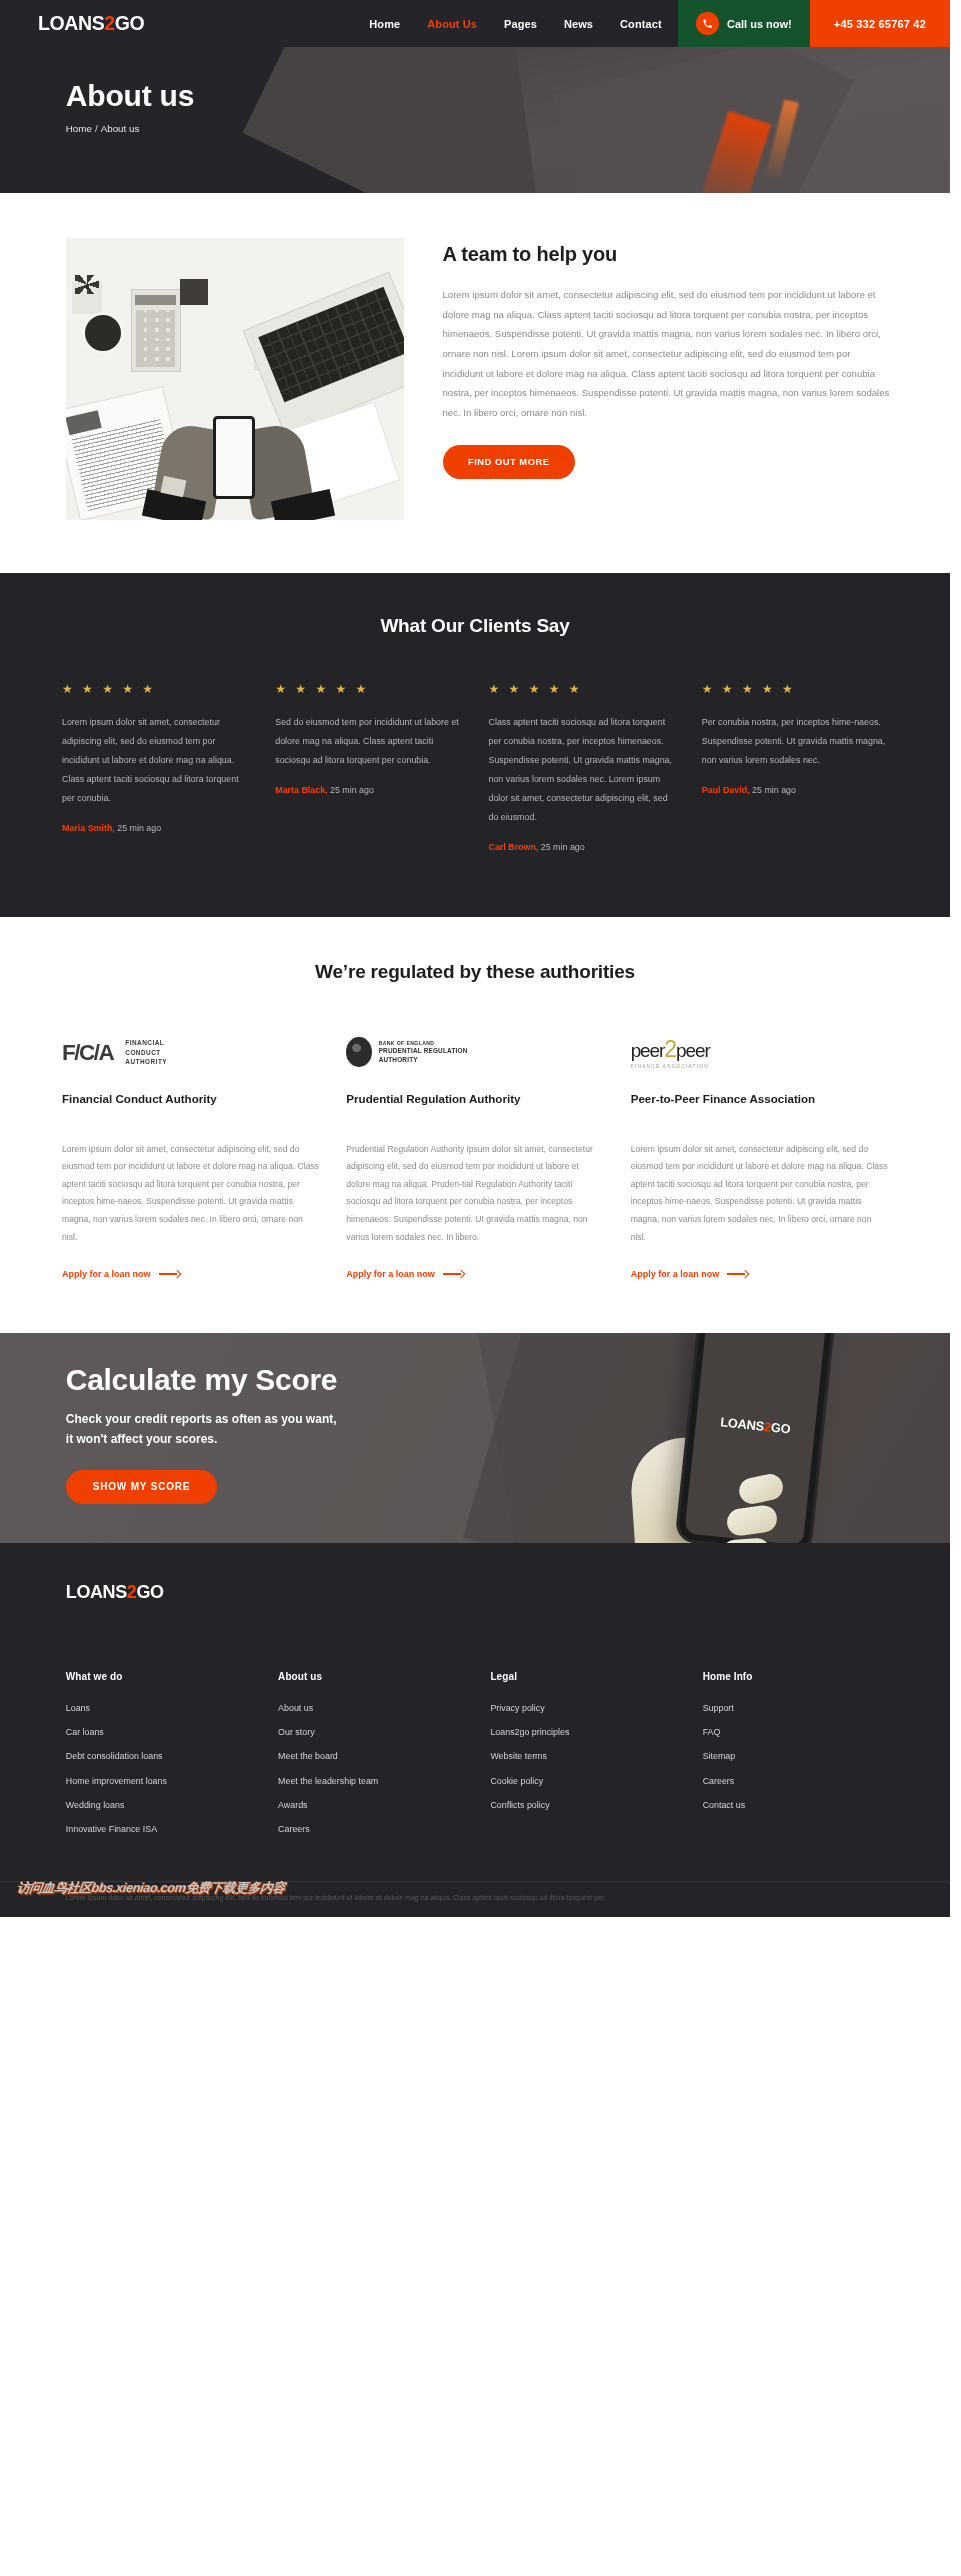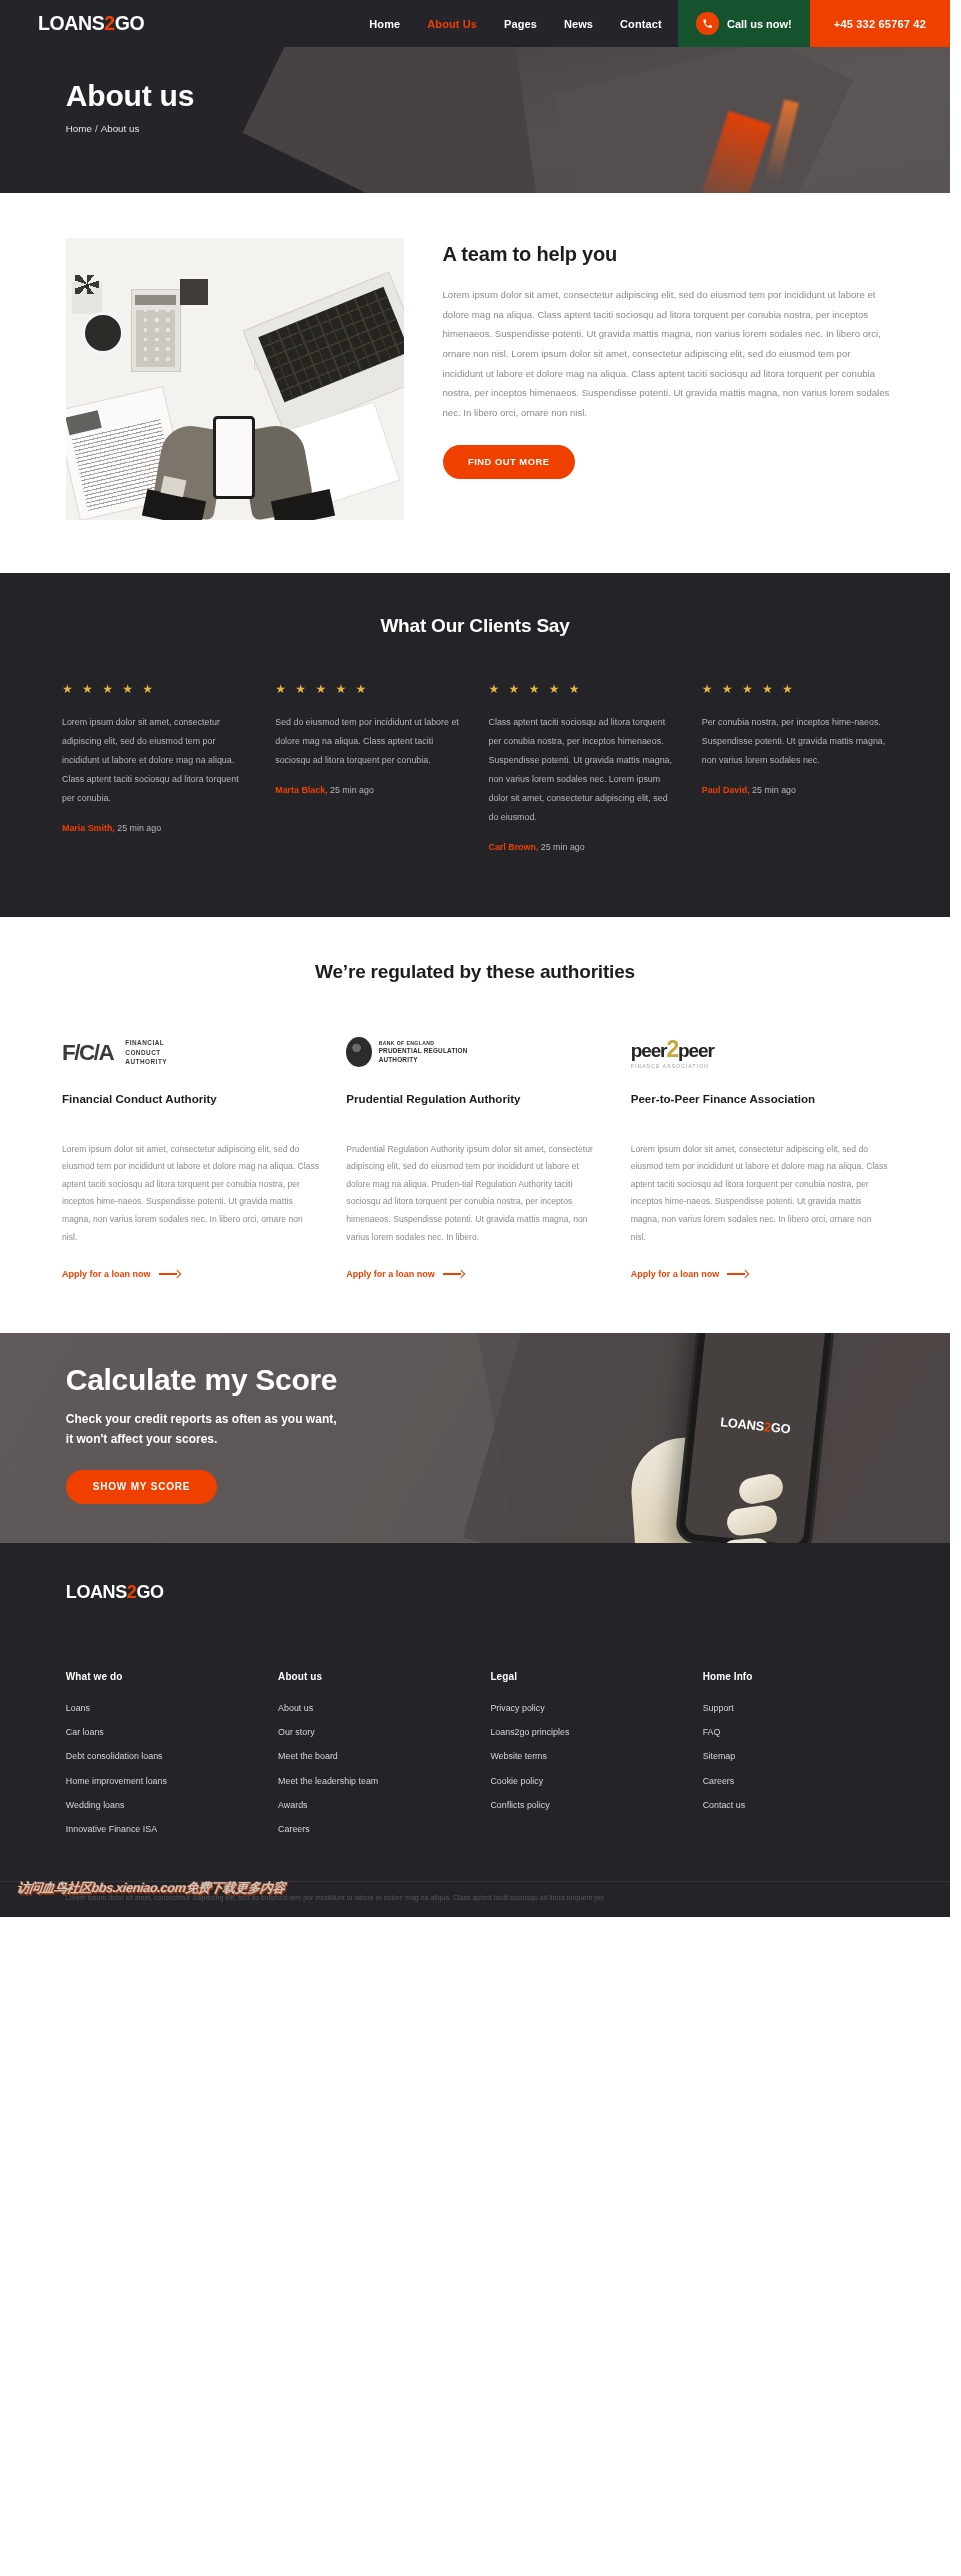--- a/index.html
+++ b/index.html
@@ -252,21 +252,21 @@
   .boe-seal {
     width:25.5px; height:30px; border-radius:50%;
     background:radial-gradient(circle at 40% 35%, #6a6a6a 0 18%, #2c2c2c 19% 100%);
     border:1.5px solid #2c2c2c;
   }
   .boe-words { line-height:1.4; }
   .boe-words .sm { font-size:5.1px; font-weight:bold; color:#2c2c2c; letter-spacing:0.4px;}
   .boe-words .bg { font-size:6.4px; font-weight:bold; color:#2c2c2c; letter-spacing:0.2px;}
   .p2p { text-align:left; }
   .p2p .mark {
-    font-size:19px; font-weight:bold; color:#232323; letter-spacing:-1.1px;
+    font-size:19px; font-weight:normal; color:#232323; letter-spacing:-1.1px;
   }
   .p2p .mark .two { color:#c9a63c; font-size:23px; }
   .p2p .sub {
     font-size:4.9px; color:#9b9b9b; letter-spacing:1.2px; margin-top:1.5px;
   }
 
   .acard h3 {
     font-size:11.6px; font-weight:bold; color:#1d1d20; line-height:1.45;
     margin-bottom:33px;
   }

